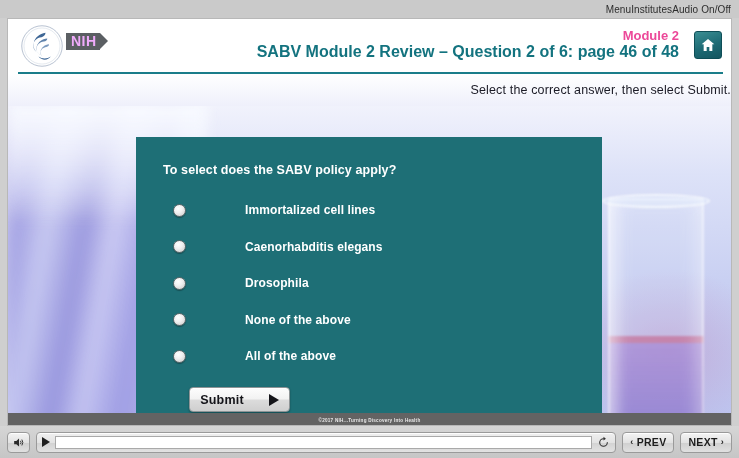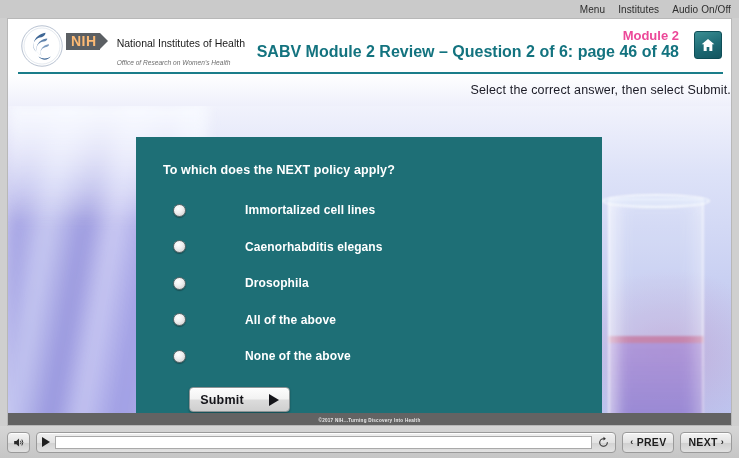--- a/index.html
+++ b/index.html
@@ -22,21 +22,20 @@
   
   .menu-strip {
     position: absolute;
     left: 0; top: 0;
     width: 739px; height: 18px;
     background: #cacaca;
     display: flex;
     align-items: center;
     justify-content: flex-end;
     padding-right: 8px;
-    gap: 13px;
   }
   .menu-strip .menu-link {
     font-size: 10px;
     color: #2d2d2d;
     letter-spacing: .1px;
     cursor: pointer;
     white-space: nowrap;
   }
 
   
@@ -65,21 +64,21 @@
 
   .nih-logo {
     position: absolute;
     left: 58px; top: 14px;
     display: flex;
     align-items: flex-start;
     gap: 5px;
   }
   .nih-box {
     background: #5b5f63;
-    color: #fdba74;
+    color: #f0abfc;
     font-size: 14px;
     font-weight: bold;
     letter-spacing: .5px;
     padding: 1px 3px 1px 5px;
     line-height: 15px;
     position: relative;
     height: 17px;
     display: flex;
     align-items: center;
   }
@@ -413,24 +412,20 @@
         <circle cx="50" cy="50" r="46" fill="none" stroke="#9aa8bd" stroke-width="1.6"></circle>
         <circle cx="50" cy="50" r="41" fill="none" stroke="#c2ccdb" stroke-width="1"></circle>
         <path d="M58 20 C44 22 34 31 31 43 C29 52 33 60 40 65 C34 62 30 56 30 49 C30 39 38 31 49 30 C54 29 58 25 58 20 Z" fill="#3f6796"></path>
         <path d="M62 33 C50 34 41 41 38 51 C36 59 40 66 46 70 C41 67 38 62 38 56 C38 47 45 41 54 40 C59 39 62 37 62 33 Z" fill="#5f82ab"></path>
         <path d="M66 46 C56 47 49 53 47 61 C45 68 48 74 54 77 C49 74 47 70 47 65 C47 58 52 53 60 52 C64 51 66 49 66 46 Z" fill="#7d9bbf"></path>
         <path d="M42 74 C50 80 62 80 70 74 C64 83 50 84 42 74 Z" fill="#3f6796"></path>
       </svg>
 
       <div class="nih-logo">
         <span class="nih-box">NIH</span>
-        <span class="nih-txt">
-          <span class="nih-title">National Institutes of Health</span><br>
-          <span class="nih-sub">Office of Research on Women's Health</span>
-        </span>
       </div>
 
       <div class="hdr-right">
         <div class="mod-title">Module 2</div>
         <div class="mod-sub">SABV Module 2 Review – Question 2 of 6: page 46 of 48</div>
       </div>
 
       <div class="home-btn">
         <svg viewBox="0 0 24 24">
           <path d="M12 3 L2.5 11 H5.5 V21 H10 V15 H14 V21 H18.5 V11 H21.5 Z" fill="#ffffff"></path>
@@ -444,42 +439,42 @@
       <div class="bg">
         <div class="beaker"></div>
         <div class="beaker-rim"></div>
       </div>
 
       <div class="instr-band">
         <span class="instr">Select the correct answer, then select Submit.</span>
       </div>
 
       <div class="qpanel">
-        <div class="qtext">To which does the NEXT policy apply?</div>
+        <div class="qtext">To select does the SABV policy apply?</div>
 
         <div class="opts">
           <div class="opt">
             <span class="radio"></span>
             <span class="opt-label">Immortalized cell lines</span>
           </div>
           <div class="opt">
             <span class="radio"></span>
             <span class="opt-label">Caenorhabditis elegans</span>
           </div>
           <div class="opt">
             <span class="radio"></span>
             <span class="opt-label">Drosophila</span>
           </div>
           <div class="opt">
             <span class="radio"></span>
-            <span class="opt-label">All of the above</span>
+            <span class="opt-label">None of the above</span>
           </div>
           <div class="opt">
             <span class="radio"></span>
-            <span class="opt-label">None of the above</span>
+            <span class="opt-label">All of the above</span>
           </div>
         </div>
 
         <div class="submit-btn">
           <span class="lbl">Submit</span>
           <span class="tri"></span>
         </div>
       </div>
 
       <div class="copybar">

